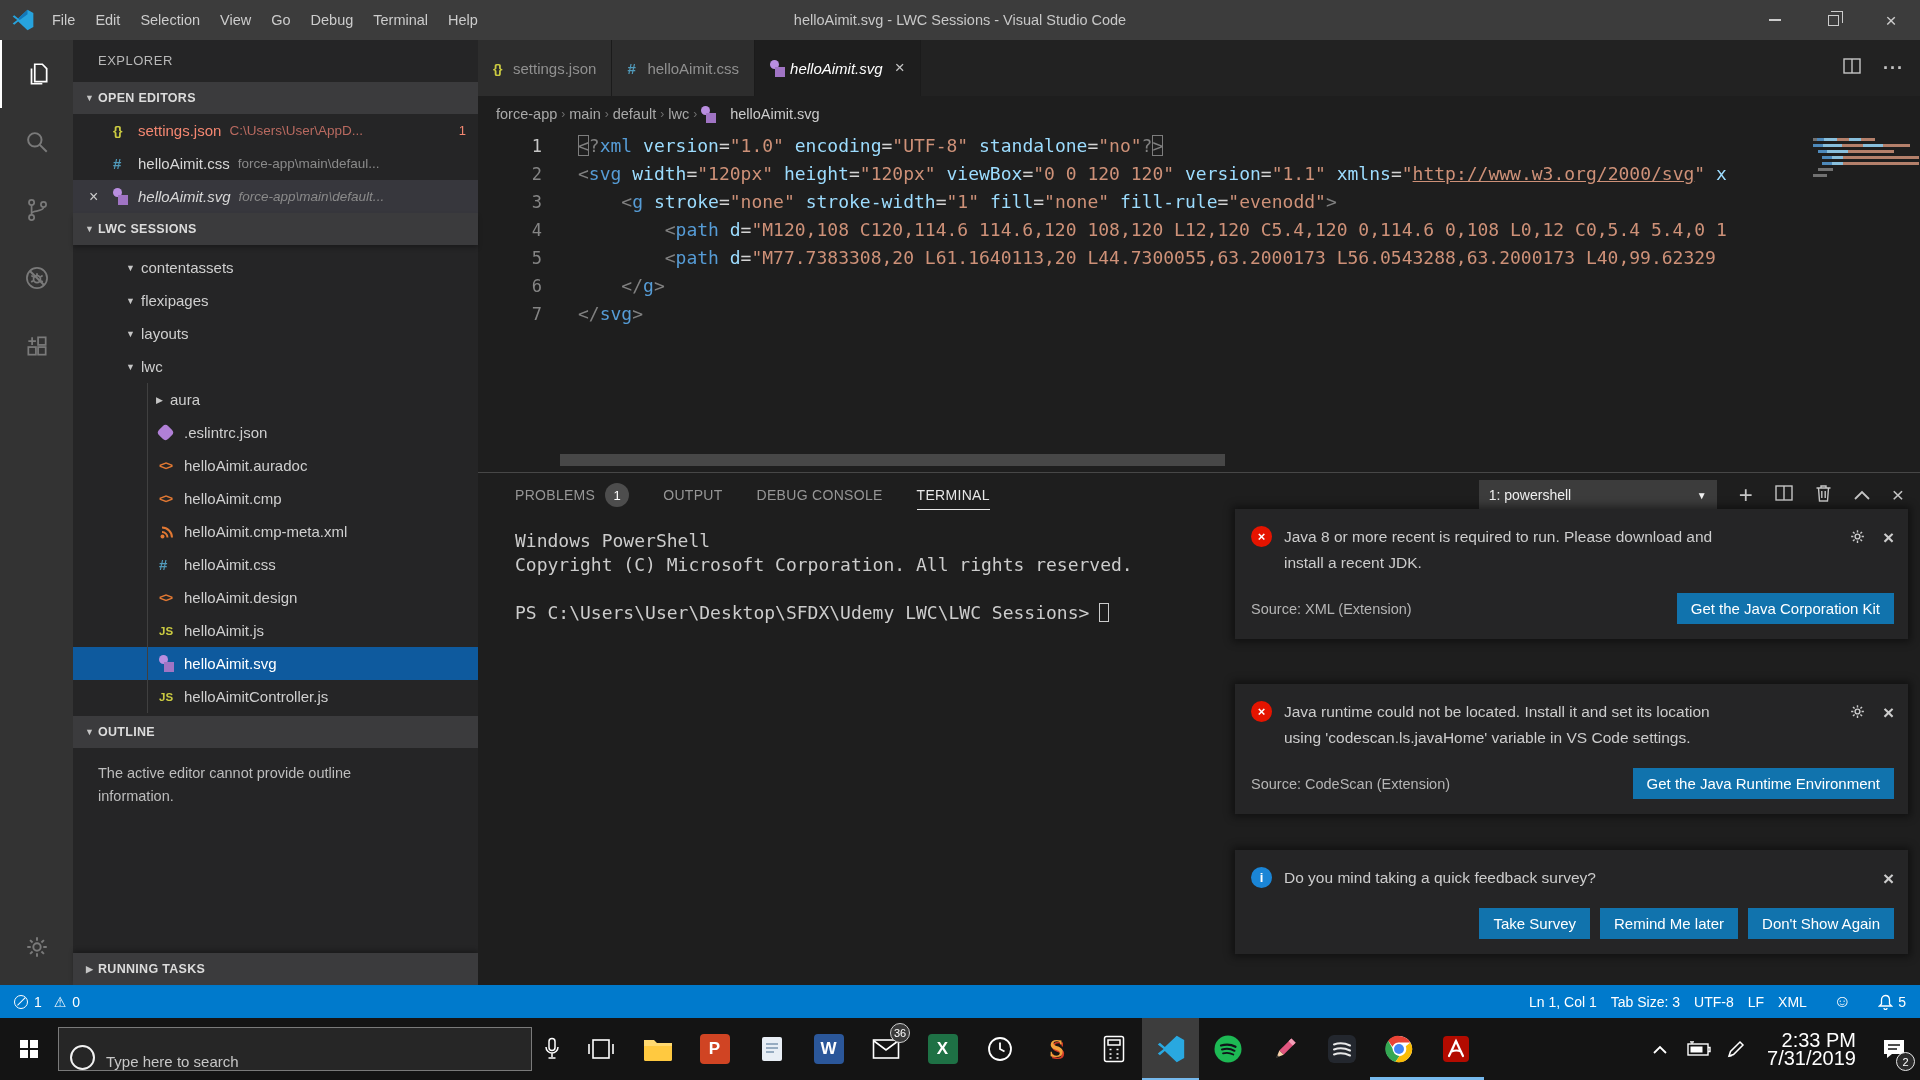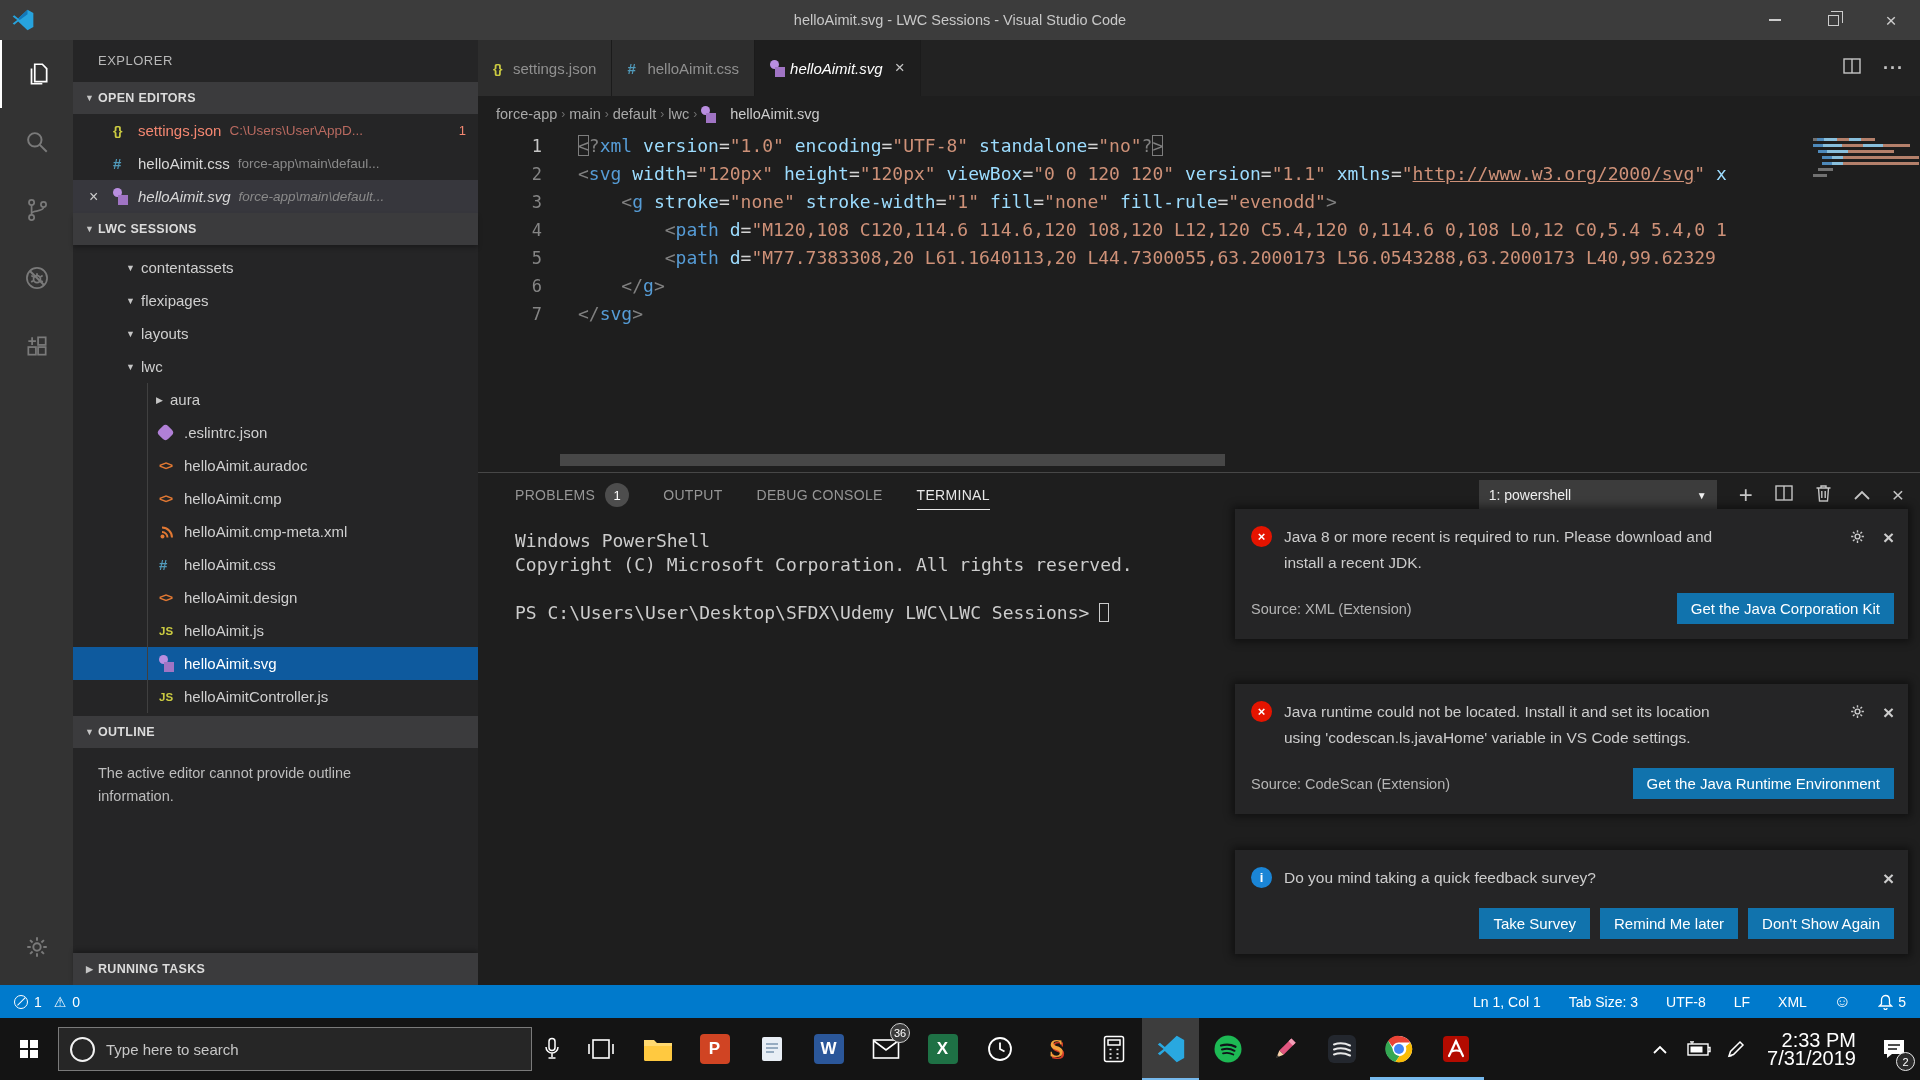--- a/index.html
+++ b/index.html
@@ -126,21 +126,21 @@
   .sb-right{margin-left:auto;display:flex;align-items:center;gap:27px}
   .smiley{font-size:17px}
   .bell-group{display:flex;align-items:center;gap:5px}
 
   
   .taskbar{height:62px;background:#141414;display:flex;align-items:center}
   .tb-slot{width:57px;height:100%;display:grid;place-items:center;position:relative;color:#fff}
   .tb-slot.start{width:58px}
   .winlogo{display:grid;grid-template-columns:8px 8px;grid-template-rows:8px 8px;gap:2px}
   .winlogo i{background:#fff}
-  .searchbox{width:474px;height:44px;background:#262626;border:1px solid #7a7a7a;display:flex;align-items:center}
+  .searchbox{width:474px;height:44px;background:#262626;border:1px solid #7a7a7a;display:flex;align-items:flex-end}
   .cortana{width:25px;height:25px;border:2.5px solid #f2f2f2;border-radius:50%;margin:0 11px;flex:none}
   .search-text{color:#c7c7c7;font-size:15px;flex:1}
   .tb-slot.app.active{background:#3d3d3d;box-shadow:inset 0 -2px 0 #76b9ed}
   .tb-slot.app.open{box-shadow:inset 0 -3px 0 #76b9ed}
   .tile{width:30px;height:30px;border-radius:4px;display:grid;place-items:center;font-weight:bold;color:#fff;font-size:17px}
   .tb-badge{position:absolute;top:5px;right:4px;min-width:20px;height:20px;border-radius:50%;background:#3a3a3a;border:1px solid #cfcfcf;color:#fff;font-size:11px;display:grid;place-items:center;padding:0 2px}
   .tray{margin-left:auto;display:flex;align-items:center;height:100%}
   .tray-item{width:38px;height:100%;display:grid;place-items:center;color:#fff}
   .clock{display:flex;flex-direction:column;align-items:flex-end;justify-content:flex-end;color:#fff;font-size:20px;line-height:18px;padding:0 12px}
   .action-center{width:52px;height:100%;display:grid;place-items:center;position:relative;color:#fff}
@@ -149,20 +149,30 @@
 </head>
 <body>
 
 <div class="titlebar">
   <span class="vslogo">
     <svg width="22" height="22" viewBox="0 0 34 34">
         <path fill="#27a3dd" d="M24 1 L9.5 14.5 L3.5 9.5 L1 11.5 L8 17 L1 22.5 L3.5 24.5 L9.5 19.5 L24 33 L33 28 L33 6 Z"></path>
         <path fill="#1277b8" d="M24 1 L9.5 14.5 L12 17 L24 8 Z"></path>
       </svg>
   </span>
+  <nav class="menu" id="menu">
+      <span class="menu-item">File</span>
+      <span class="menu-item">Edit</span>
+      <span class="menu-item">Selection</span>
+      <span class="menu-item">View</span>
+      <span class="menu-item">Go</span>
+      <span class="menu-item">Debug</span>
+      <span class="menu-item">Terminal</span>
+      <span class="menu-item">Help</span>
+    </nav>
   <span class="win-title">helloAimit.svg - LWC Sessions - Visual Studio Code</span>
   <div class="win-controls">
     <span class="win-btn">
         <span class="min-bar"></span>
       </span>
     <span class="win-btn">
         <span class="restore-ico"></span>
       </span>
     <span class="win-btn">
         <span class="close-x">×</span>
@@ -519,21 +529,21 @@
 </div>
 
 <div class="statusbar">
   <span class="sb-group">
     <span class="err-ico"></span>
     <span>1</span>
     <span class="warn-ico" style="margin-left:6px">⚠</span>
     <span>0</span>
   </span>
   <span class="sb-right">
-    <span id="status-right" style="display:flex;gap:28px">
+    <span id="status-right" style="display:flex;gap:14px">
         <span class="sb-item">Ln 1, Col 1</span>
         <span class="sb-item">Tab Size: 3</span>
         <span class="sb-item">UTF-8</span>
         <span class="sb-item">LF</span>
         <span class="sb-item">XML</span>
       </span>
     <span class="smiley">☺</span>
     <span class="bell-group">
       <svg width="15" height="16" viewBox="0 0 15 16" fill="none" stroke="#fff" stroke-width="1.3">
           <path d="M7.5 1.5 C10 1.5 11.5 3.5 11.5 6 L11.5 10 L13.5 12 L1.5 12 L3.5 10 L3.5 6 C3.5 3.5 5 1.5 7.5 1.5 Z"></path>

